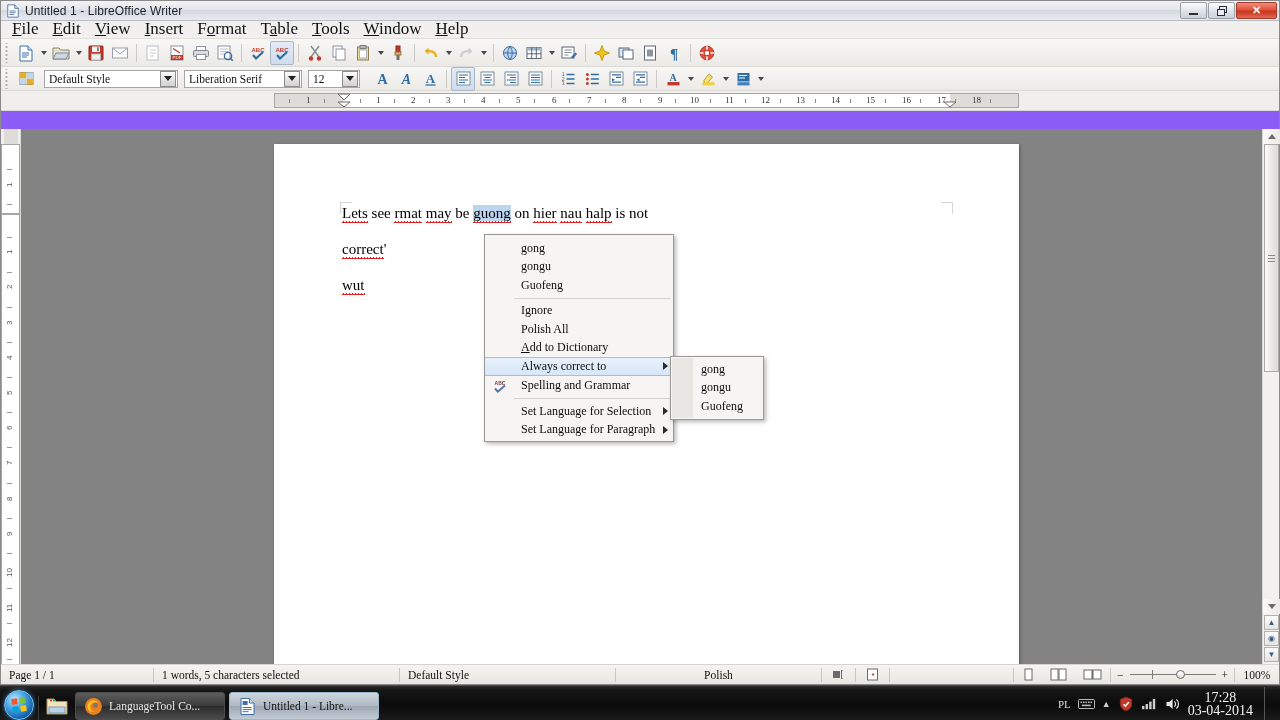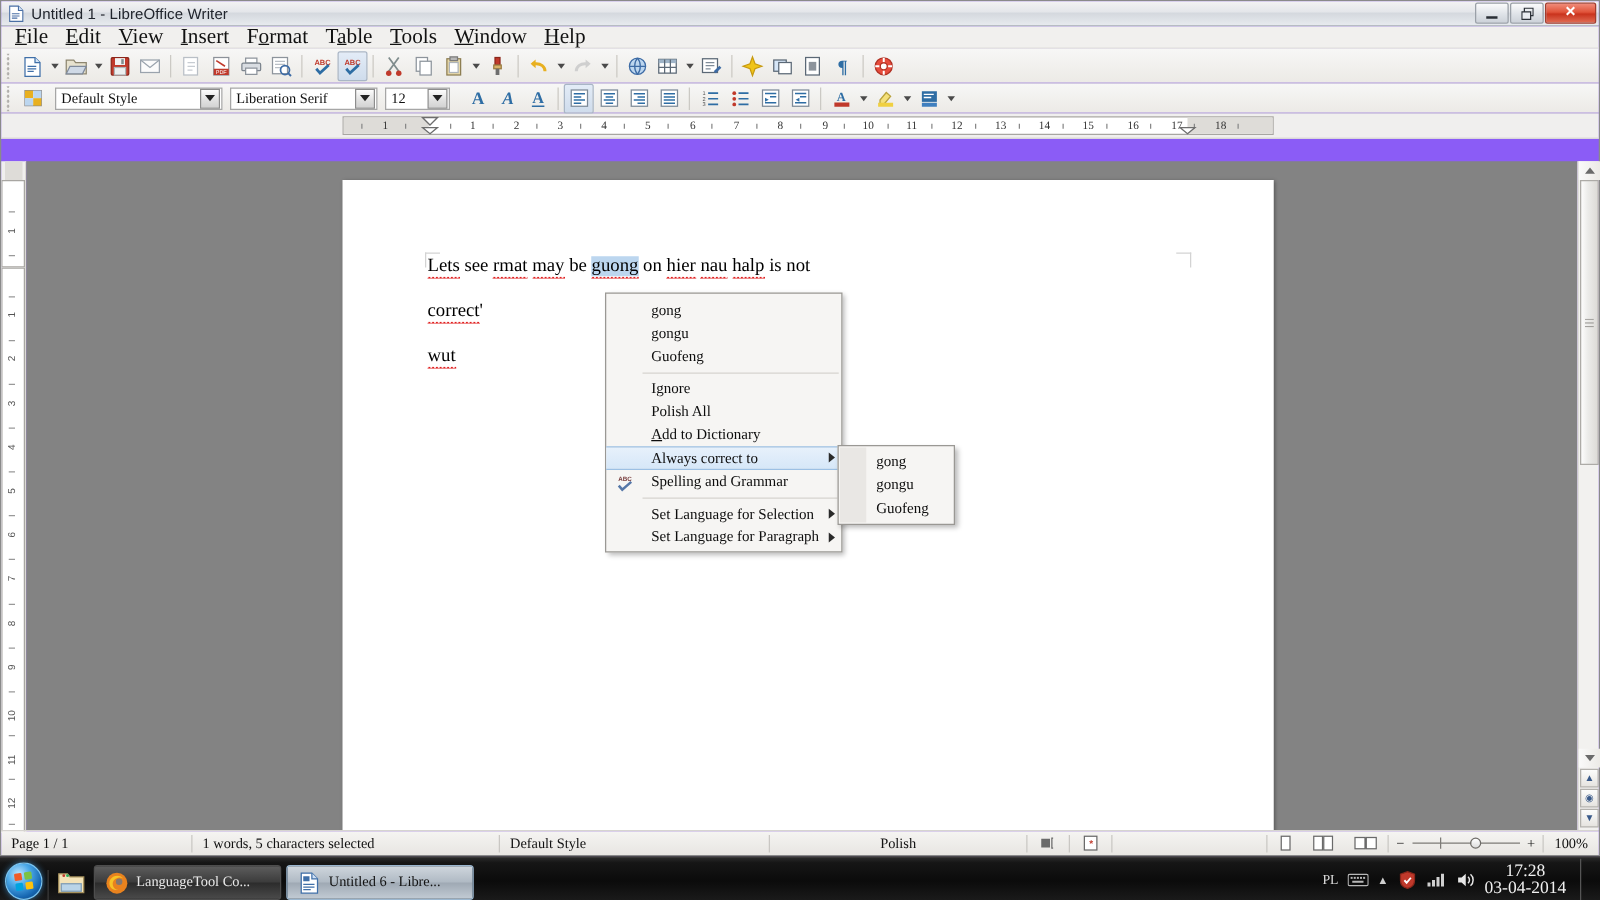--- a/index.html
+++ b/index.html
@@ -955,21 +955,21 @@
 
     <div class="taskbtn active">
       <svg width="19" height="19" viewBox="0 0 19 19">
         <path d="M3 1.5h8.5L16 6v11.5H3z" fill="#fff" stroke="#3f6fa8"></path>
         <path d="M11.5 1.5V6H16" fill="#cfe0f5" stroke="#3f6fa8"></path>
         <rect x="4.6" y="4" width="5" height="4" fill="#3f6fa8"></rect>
         <g stroke="#3f6fa8">
             <path d="M4.6 10.5h9M4.6 12.6h9M4.6 14.7h6"></path>
           </g>
       </svg>
-      <span>Untitled 6 - Libre...</span>
+      <span>Untitled 1 - Libre...</span>
     </div>
 
     <div class="tray">
       <span style="font-family:'Liberation Serif',serif;">PL</span>
       <svg width="17" height="13" viewBox="0 0 17 13">
         <rect x="0.5" y="2.5" width="16" height="9" rx="1.2" fill="none" stroke="#b8b8b8"></rect>
         <g fill="#b8b8b8">
             <rect x="2.5" y="4.5" width="1.6" height="1.6"></rect>
             <rect x="5" y="4.5" width="1.6" height="1.6"></rect>
             <rect x="7.5" y="4.5" width="1.6" height="1.6"></rect>

